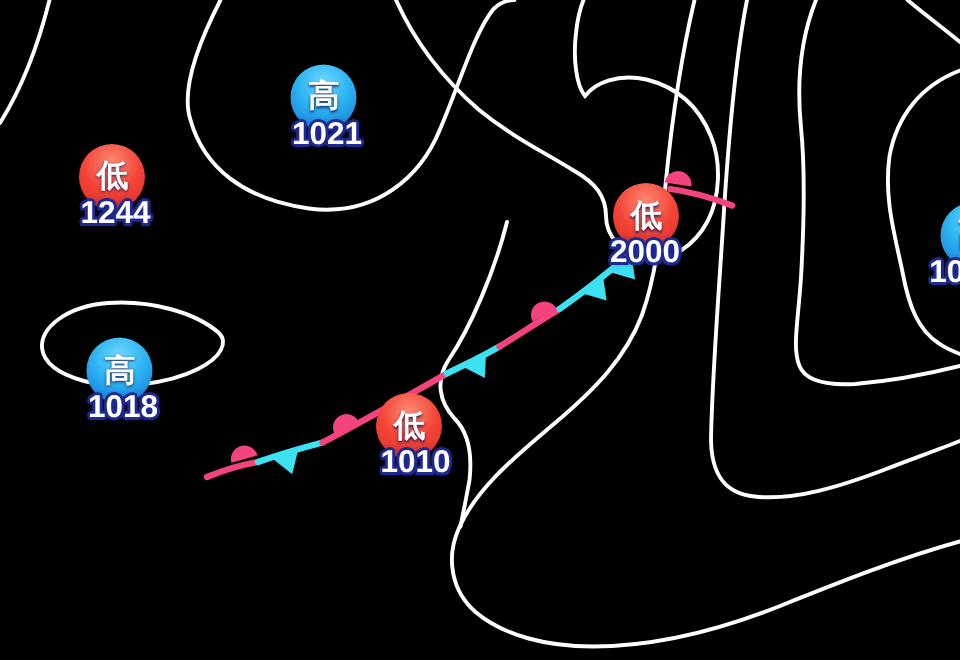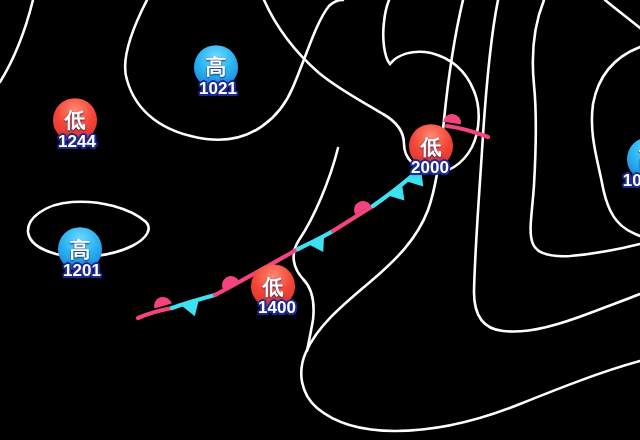--- a/index.html
+++ b/index.html
@@ -17,21 +17,21 @@
     margin:0 auto;
   }
   .bubble.high{background:radial-gradient(circle at 50% 28%, #72d9ff 0%, #2bb3f2 45%, #1673d6 100%);}
   .bubble.low{background:radial-gradient(circle at 50% 28%, #ff8a72 0%, #f篮44336 50%, #d62f2a 100%);
     background:radial-gradient(circle at 50% 28%, #ff8a72 0%, #f44336 50%, #d62f2a 100%);}
   .glyph{
     color:#fff;font-size:21px;font-weight:bold;line-height:1;
     text-shadow:0 1px 2px rgba(10,10,80,.85);
   }
   .pvalue{
-    margin-top:-9px;color:#fff;font-size:17px;font-weight:bold;line-height:1.1;
+    margin-top:-9px;color:#fff;font-size:21px;font-weight:bold;line-height:1.1;
     text-shadow:
       -2px 0 0 #1e2a8f, 2px 0 0 #1e2a8f, 0 -2px 0 #1e2a8f, 0 2px 0 #1e2a8f,
       -1.5px -1.5px 0 #1e2a8f, 1.5px 1.5px 0 #1e2a8f,
       -1.5px 1.5px 0 #1e2a8f, 1.5px -1.5px 0 #1e2a8f,
       0 0 5px #1e2a8f;
   }
 </style>
 </head>
 <body>
 
@@ -77,33 +77,33 @@
       <div class="marker" style="left: 75px; top: 124.5px;">
         <div class="bubble low">
           <span class="glyph">低</span>
         </div>
         <div class="pvalue" style="transform: translateX(2px);">1244</div>
       </div>
       <div class="marker" style="left: 80px; top: 254px;">
         <div class="bubble high">
           <span class="glyph">高</span>
         </div>
-        <div class="pvalue" style="transform: translateX(2px);">1201</div>
+        <div class="pvalue" style="transform: translateX(2px);">1018</div>
       </div>
       <div class="marker" style="left: 431px; top: 151px;">
         <div class="bubble low">
           <span class="glyph">低</span>
         </div>
         <div class="pvalue" style="transform: translateX(-1px);">2000</div>
       </div>
       <div class="marker" style="left: 273px; top: 291px;">
         <div class="bubble low">
           <span class="glyph">低</span>
         </div>
-        <div class="pvalue" style="transform: translateX(4px);">1400</div>
+        <div class="pvalue" style="transform: translateX(4px);">1010</div>
       </div>
       <div class="marker" style="left: 649px; top: 163.5px;">
         <div class="bubble high">
           <span class="glyph">高</span>
         </div>
         <div class="pvalue" style="transform: translateX(-12px);">102</div>
       </div>
     </div>
 </div>
 

